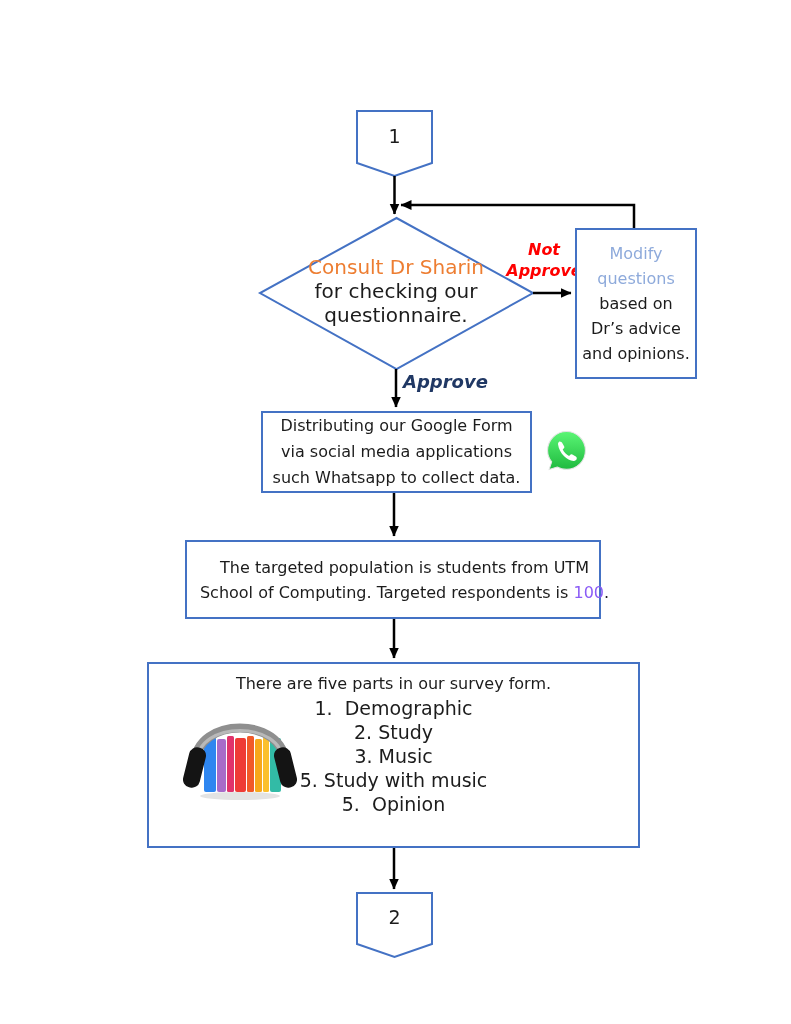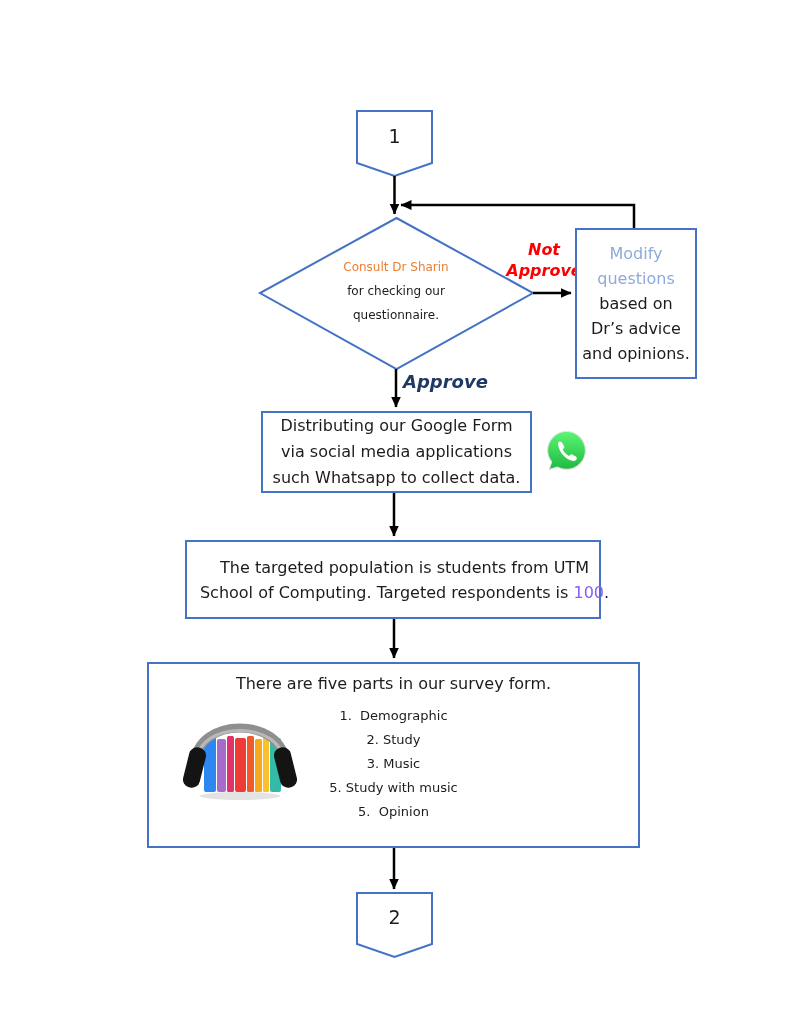--- a/index.html
+++ b/index.html
@@ -20,43 +20,43 @@
     display:flex;flex-direction:column;
     align-items:center;justify-content:center;
     text-align:center;
   }
   .txt-line{white-space:pre;}
   .overlay-text{
     position:absolute;text-align:center;
     display:flex;flex-direction:column;
     align-items:center;justify-content:center;
   }
-  .decision-text{left:276px;top:255px;width:240px;font-size:12px;line-height:24px;}
+  .decision-text{left:276px;top:255px;width:240px;font-size:20px;line-height:24px;}
   .decision-title{color:#ED7D31;}
   .connector-label{font-size:19px;}
   #start-label{left:357px;top:114px;width:75px;height:44px;}
   #end-label{left:357px;top:896px;width:75px;height:42px;}
   #not-approve{
     left:498px;top:239px;width:92px;
     color:#FF0000;font-weight:bold;font-style:italic;
     font-size:16px;line-height:21px;text-align:center;
   }
   #approve{
     left:403px;top:371px;width:90px;
     color:#203864;font-weight:bold;font-style:italic;
     font-size:18px;align-items:flex-start;text-align:left;
   }
   #modify-box{left:575px;top:228px;width:122px;height:151px;font-size:16px;line-height:25px;}
   .modify-highlight{color:#8EAADB;}
   #distribute-box{left:261px;top:411px;width:271px;height:82px;font-size:16px;line-height:26px;}
   #population-box{left:185px;top:540px;width:416px;height:79px;font-size:16px;line-height:25px;padding-left:23px;}
   .respondents-value{color:#8b5cf6;}
   #survey-box{left:147px;top:662px;width:493px;height:186px;font-size:16px;justify-content:flex-start;padding-top:8px;}
-  #survey-title{line-height:24px;margin-bottom:8px;}
-  .survey-item{line-height:24px;font-size:13px;}
+  #survey-title{line-height:24px;}
+  .survey-item{line-height:24px;font-size:19px;}
   #survey-footer{line-height:24px;margin-top:1px;}
   #whatsapp-icon{position:absolute;left:543px;top:428px;width:47px;height:47px;}
   #headphones-books{position:absolute;left:183px;top:702px;width:114px;height:100px;}
 </style>
 </head>
 <body>
 
 <div id="page">
 
   <svg id="shapes-svg" viewBox="0 0 791 1024" xmlns="http://www.w3.org/2000/svg">

